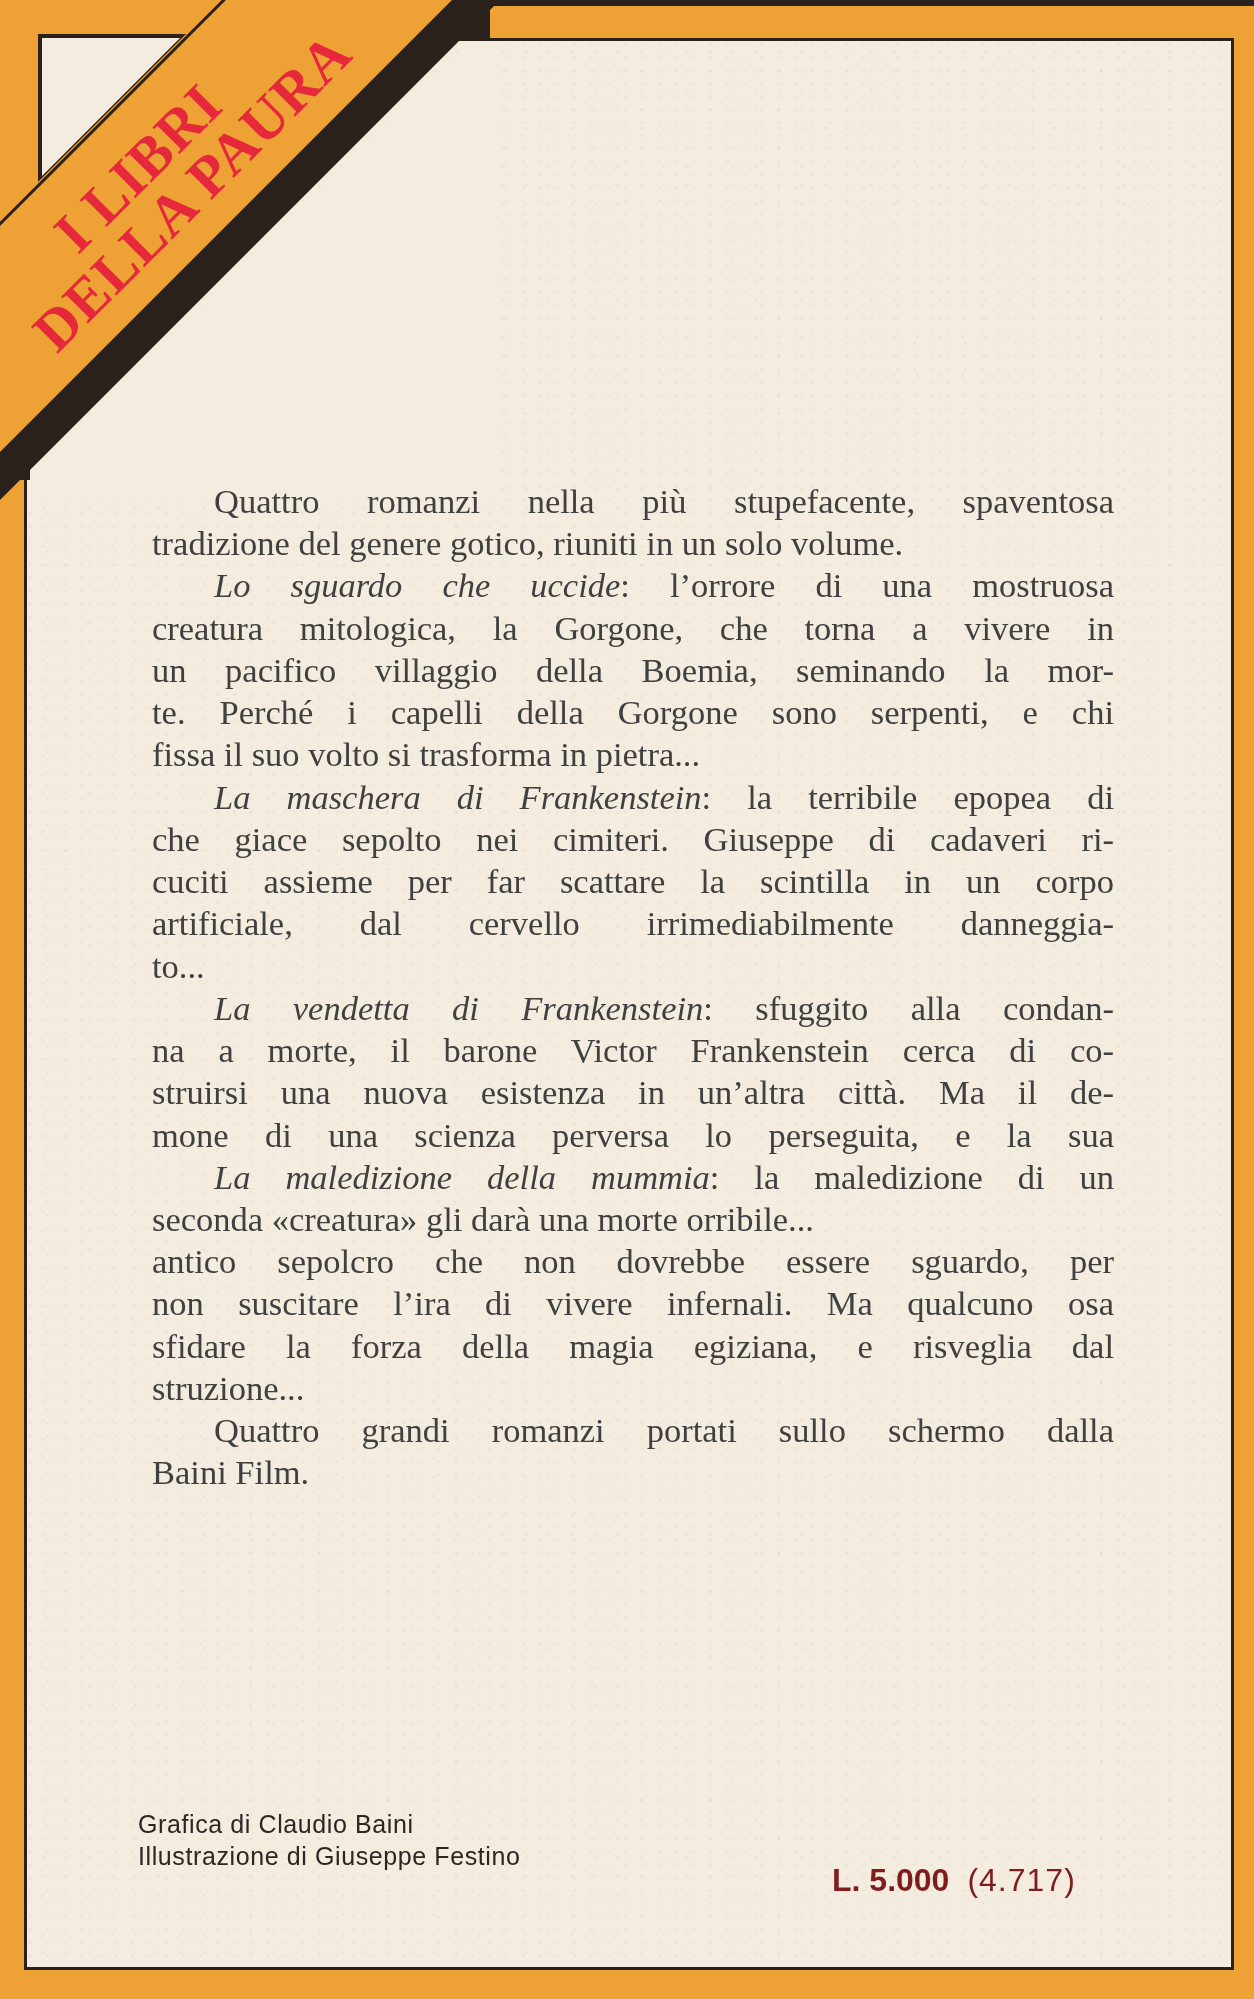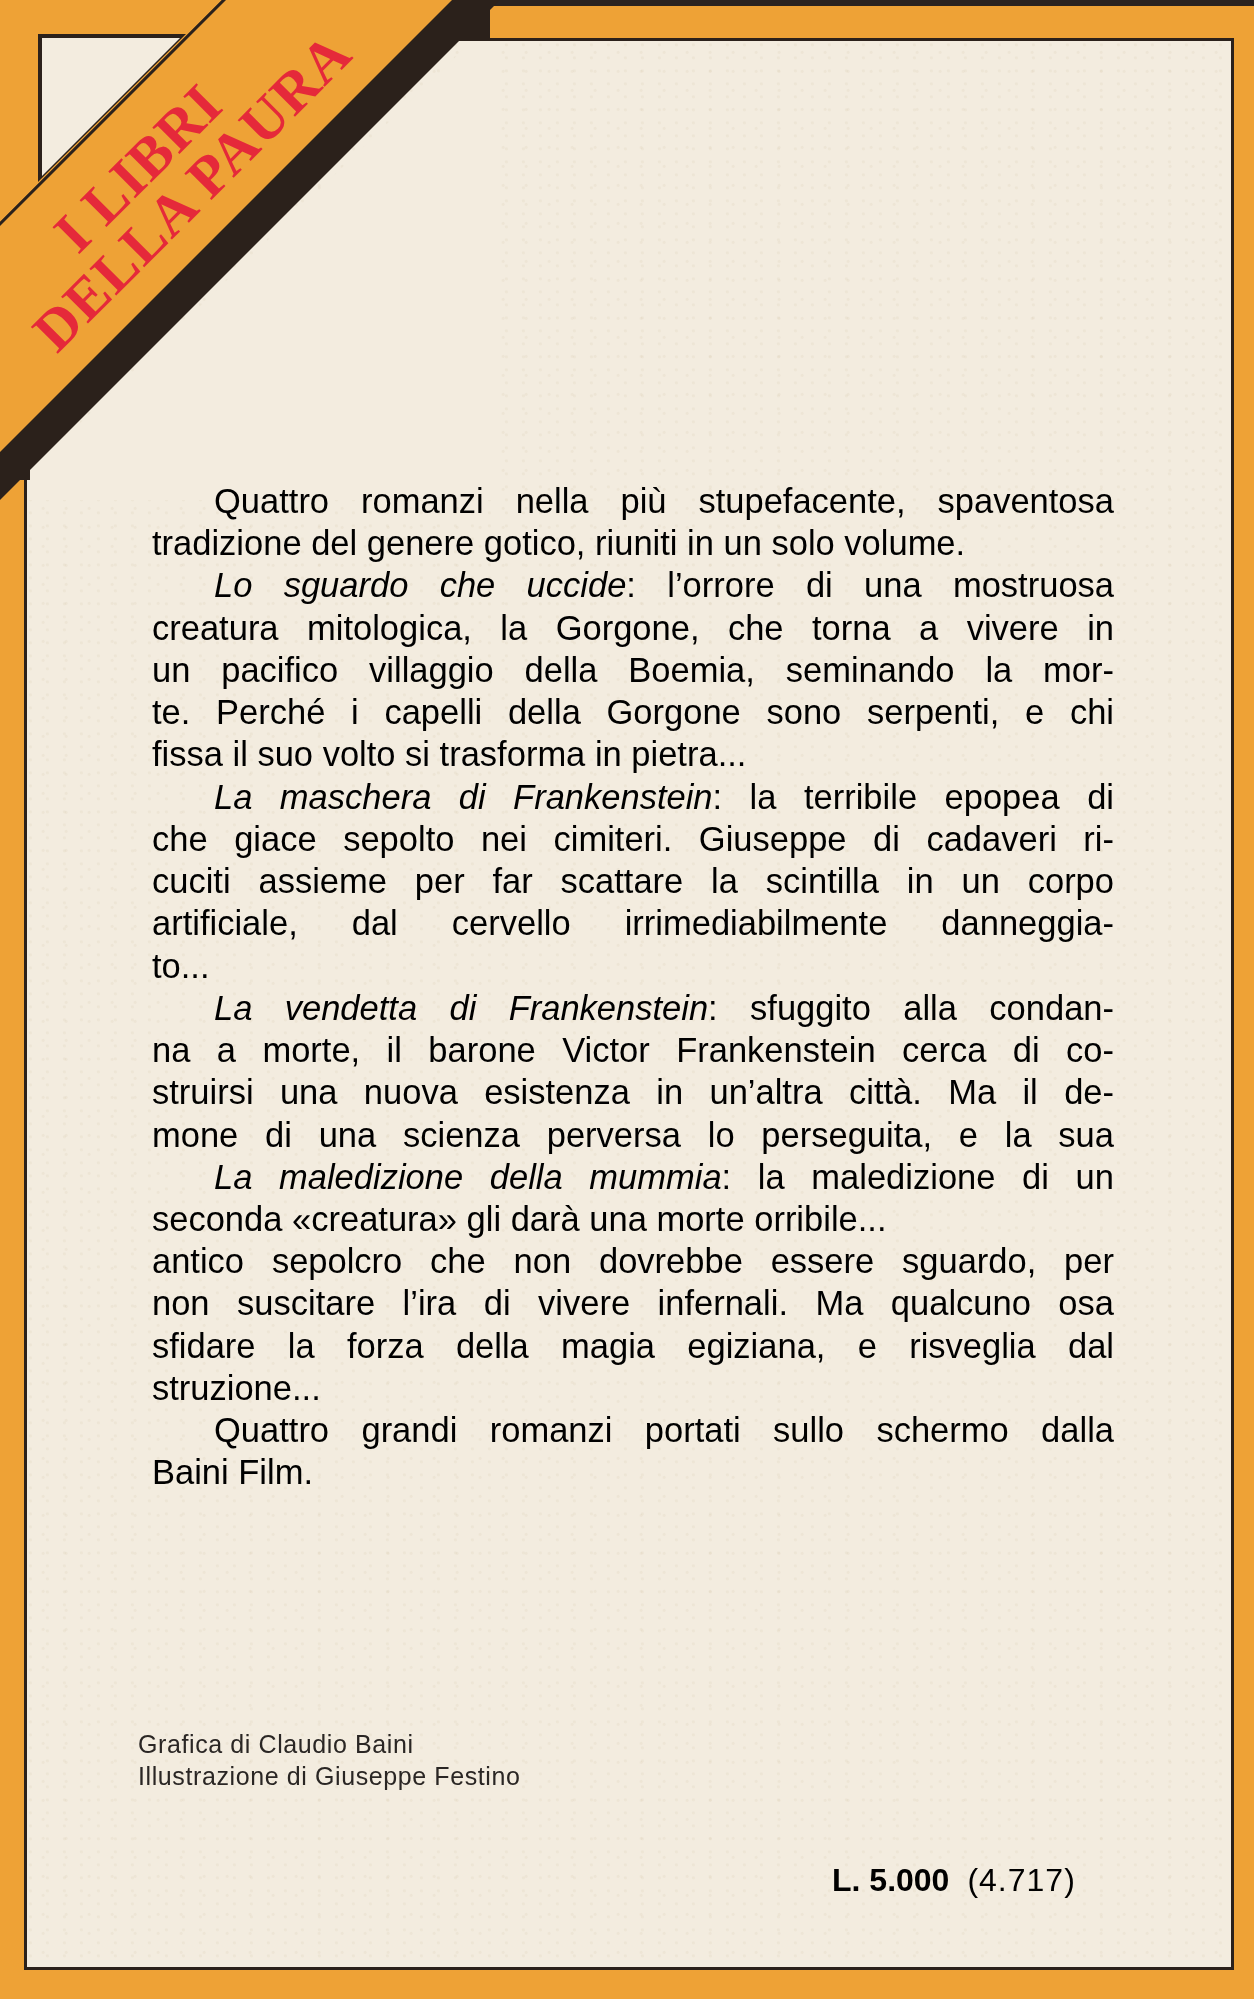--- a/index.html
+++ b/index.html
@@ -75,35 +75,35 @@
   .series-line {
     position: absolute; transform-origin: center center;
     transform: translate(-50%, -50%) rotate(-45deg);
     letter-spacing: 1px;
   }
   .series-line.l1 { left: 138px; top: 168px; font-size: 58px; }
   .series-line.l2 { left: 192px; top: 192px; font-size: 58px; }
 
   .body-text {
     position: absolute; left: 152px; top: 480px; width: 962px;
-    font-size: 34.5px; line-height: 42.24px; color: #000000;
-    font-family: Liberation Sans, sans-serif;
+    font-size: 34.5px; line-height: 42.24px; color: #404040;
+    font-family: Liberation Serif, serif;
   }
   .ln { white-space: nowrap; overflow: visible; height: 42.24px; }
   .ln.j { text-align: justify; text-align-last: justify; white-space: normal; }
   .ln.ind { padding-left: 62px; }
   .it { font-style: italic; }
 
   .credits {
-    position: absolute; left: 138px; top: 1728px;
+    position: absolute; left: 138px; top: 1808px;
     font-size: 25px; line-height: 32px; color: #2a2624; letter-spacing: 0.6px;
   }
   .price {
     position: absolute; left: 832px; top: 1862px;
-    font-size: 32px; color: #000000; white-space: nowrap;
+    font-size: 32px; color: #7f1d1d; white-space: nowrap;
   }
   .price .main { font-weight: bold; }
   .price .paren { margin-left: 18px; letter-spacing: 1px; }
 </style>
 </head>
 <body>
 
 <div class="top-strip"></div>
 <div class="top-orange-right"></div>
 

